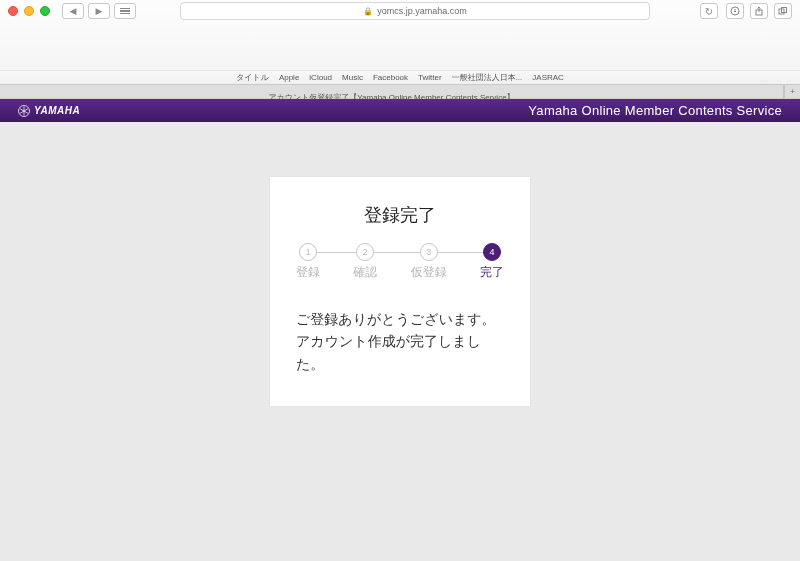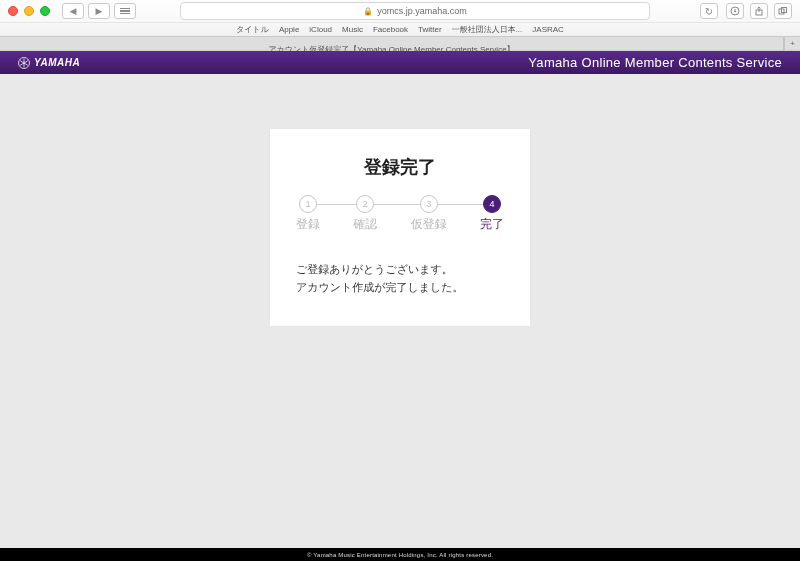--- a/index.html
+++ b/index.html
@@ -18,48 +18,48 @@
   .sidebar-btn { width: 22px; height: 16px; border: 1px solid #c9c9c9; border-radius: 3px; background: #fff; margin-left: 4px; display: flex; flex-direction: column; justify-content: center; align-items: center; gap: 1.5px; }
   .sidebar-btn span { display: block; width: 10px; height: 1.2px; background: #8a8a8a; }
   .addr-wrap { flex: 1; display: flex; justify-content: center; }
   .addr-bar { width: 470px; height: 18px; background: #fff; border: 1px solid #d7d7d7; border-radius: 4px; display: flex; align-items: center; justify-content: center; font-size: 9px; color: #6b6b6b; gap: 4px; }
   .addr-bar .lock { font-size: 8px; color: #6b6b6b; }
   .reader-btn { width: 18px; height: 16px; border: 1px solid #c9c9c9; border-radius: 3px; background: #fff; margin-left: 6px; display: flex; align-items: center; justify-content: center; font-size: 10px; color: #8a8a8a; }
   .right-toolbar { display: flex; gap: 6px; align-items: center; margin-left: 8px; }
   .rt-btn { width: 18px; height: 16px; border: 1px solid #c9c9c9; border-radius: 3px; background: #fff; display: flex; align-items: center; justify-content: center; color: #8a8a8a; }
   .rt-btn svg { width: 10px; height: 10px; }
 
-  .bookmarks { height: 14px; display: flex; align-items: center; justify-content: center; font-size: 8px; color: #555; gap: 10px; background: linear-gradient(#f8f8f8,#f0f0f0); border-top: 1px solid #e6e6e6; }
+  .bookmarks { height: 14px; display: flex; align-items: center; justify-content: center; font-size: 8px; color: #555; gap: 10px; background: linear-gradient(#f8f8f8,#f0f0f0); border-top: 1px solid #e6e6e6; margin-top: 48px; }
   .bookmarks span { cursor: default; }
 
   .tabs-row { height: 14px; display: flex; background: #dedede; border-top: 1px solid #c9c9c9; font-size: 8px; color: #505050; }
   .tab { flex: 1; display: flex; align-items: center; justify-content: center; border-right: 1px solid #c4c4c4; padding: 12px 4px; overflow: hidden; white-space: nowrap; text-overflow: ellipsis; }
   .tab.active { background: #f5f5f5; }
   .tab-plus { width: 16px; display: flex; align-items: center; justify-content: center; background: #dedede; border-left: 1px solid #c4c4c4; color: #666; }
 
   
   .page { width: 100%; height: calc(561px - 50px); display: flex; flex-direction: column; background: #e9e9ea; }
   .yamaha-header { height: 23px; background: #4b1e78; background: linear-gradient(#5a2a8c, #3d1862); display: flex; align-items: center; justify-content: space-between; padding: 0 18px; }
   .yamaha-logo { color: #fff; font-weight: 700; font-size: 10px; letter-spacing: 0.5px; display: flex; align-items: center; gap: 4px; font-style: italic; }
   .yamaha-logo svg { width: 12px; height: 12px; }
   .yamaha-service { color: #fff; font-size: 13px; font-weight: 300; letter-spacing: 0.3px; }
 
   .content-area { flex: 1; display: flex; align-items: flex-start; justify-content: center; padding-top: 55px; }
   .card { width: 260px; background: #fff; padding: 26px 24px 30px; box-shadow: 0 0 2px rgba(0,0,0,0.05); }
-  .card-title { text-align: center; font-size: 18px; font-weight: 700; color: #222; margin-bottom: 16px; }
+  .card-title { text-align: center; font-size: 18px; font-weight: 400; color: #222; margin-bottom: 16px; }
 
   .steps { display: flex; align-items: flex-start; justify-content: space-between; margin: 0 2px 28px; position: relative; }
   .steps::before { content: ""; position: absolute; top: 9px; left: 12px; right: 12px; height: 1px; background: #cfcfcf; z-index: 0; }
   .step { position: relative; z-index: 1; display: flex; flex-direction: column; align-items: center; gap: 3px; background: transparent; }
   .step-circle { width: 18px; height: 18px; border-radius: 50%; border: 1.5px solid #c5c5c5; background: #fff; display: flex; align-items: center; justify-content: center; font-size: 9px; color: #bdbdbd; }
   .step.active .step-circle { background: #4b1e78; border-color: #4b1e78; color: #fff; }
   .step-label { font-size: 12px; color: #b8b8b8; }
   .step.active .step-label { color: #4b1e78; font-weight: 500; }
 
-  .message { font-size: 11px; color: #333; line-height: 1.6; padding: 0 2px; }
+  .message { font-size: 14px; color: #333; line-height: 1.6; padding: 0 2px; font-family: Liberation Mono, monospace; }
   .back-button { width: 100%; height: 30px; border: 1.5px solid #4b1e78; background: #fff; color: #4b1e78; font-size: 11px; font-weight: 600; display: flex; align-items: center; justify-content: center; cursor: pointer; }
 
   .footer { height: 14px; background: #000; display: flex; align-items: center; justify-content: center; }
   .footer-text { color: #ddd; font-size: 6px; letter-spacing: 0.2px; }
 </style>
 </head>
 <body>
 
 <div class="browser-chrome">
   <div class="titlebar">

